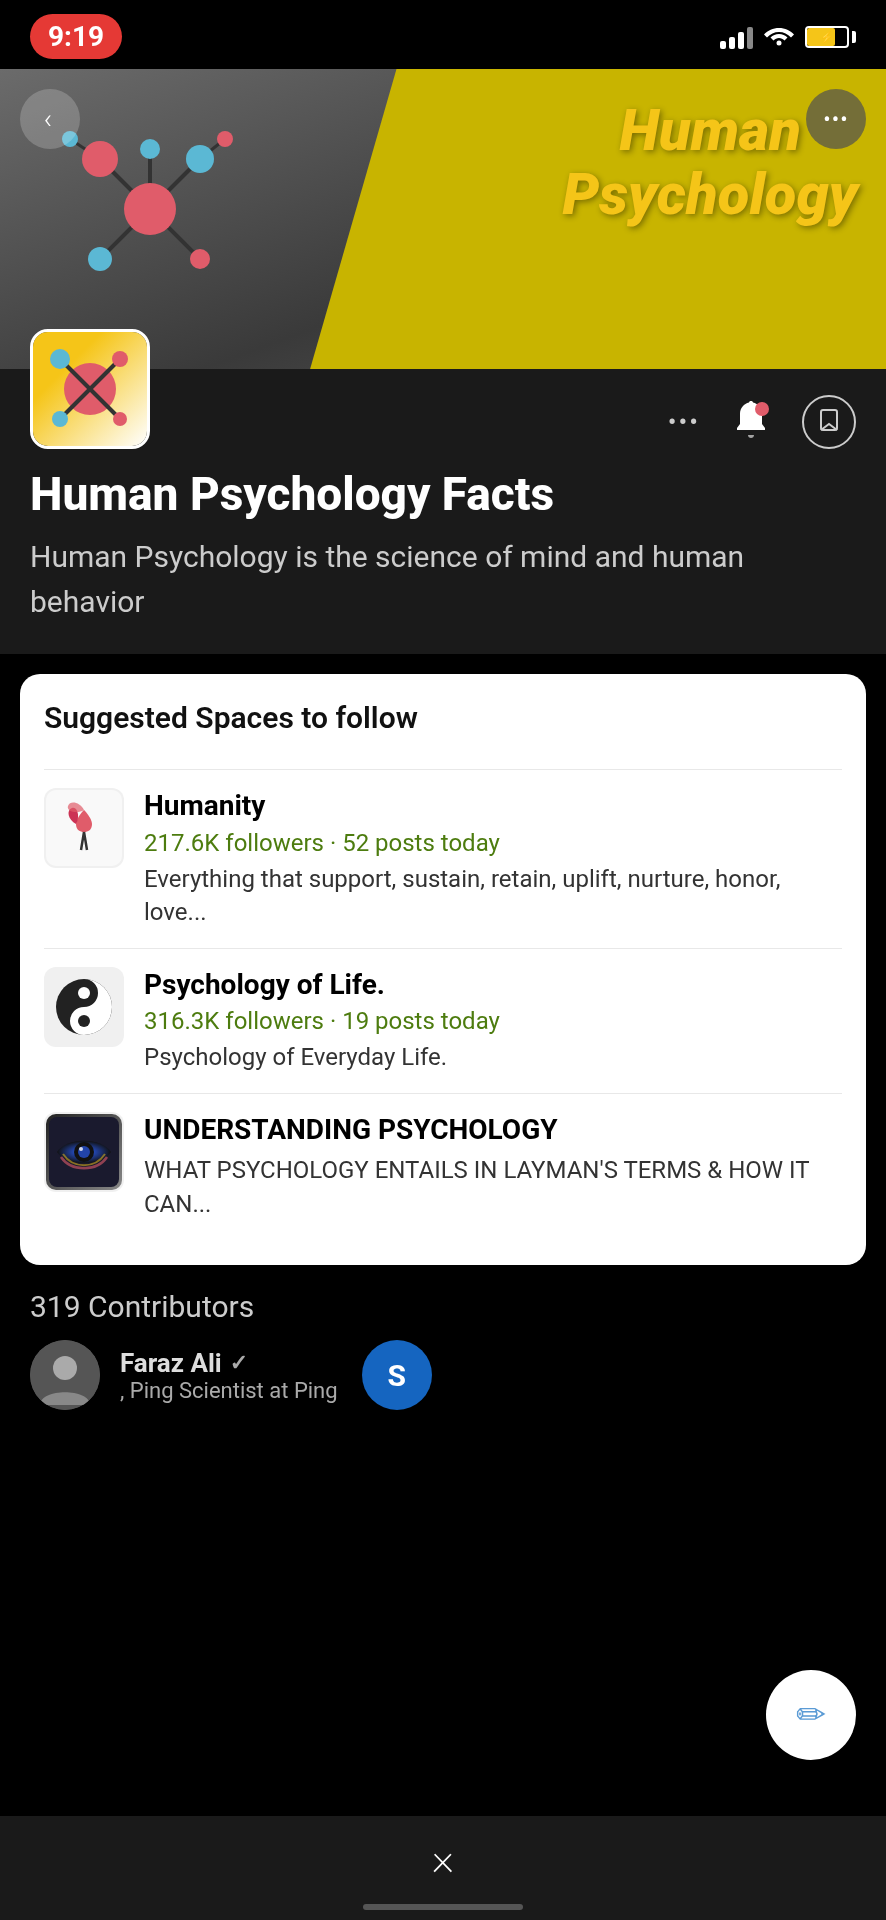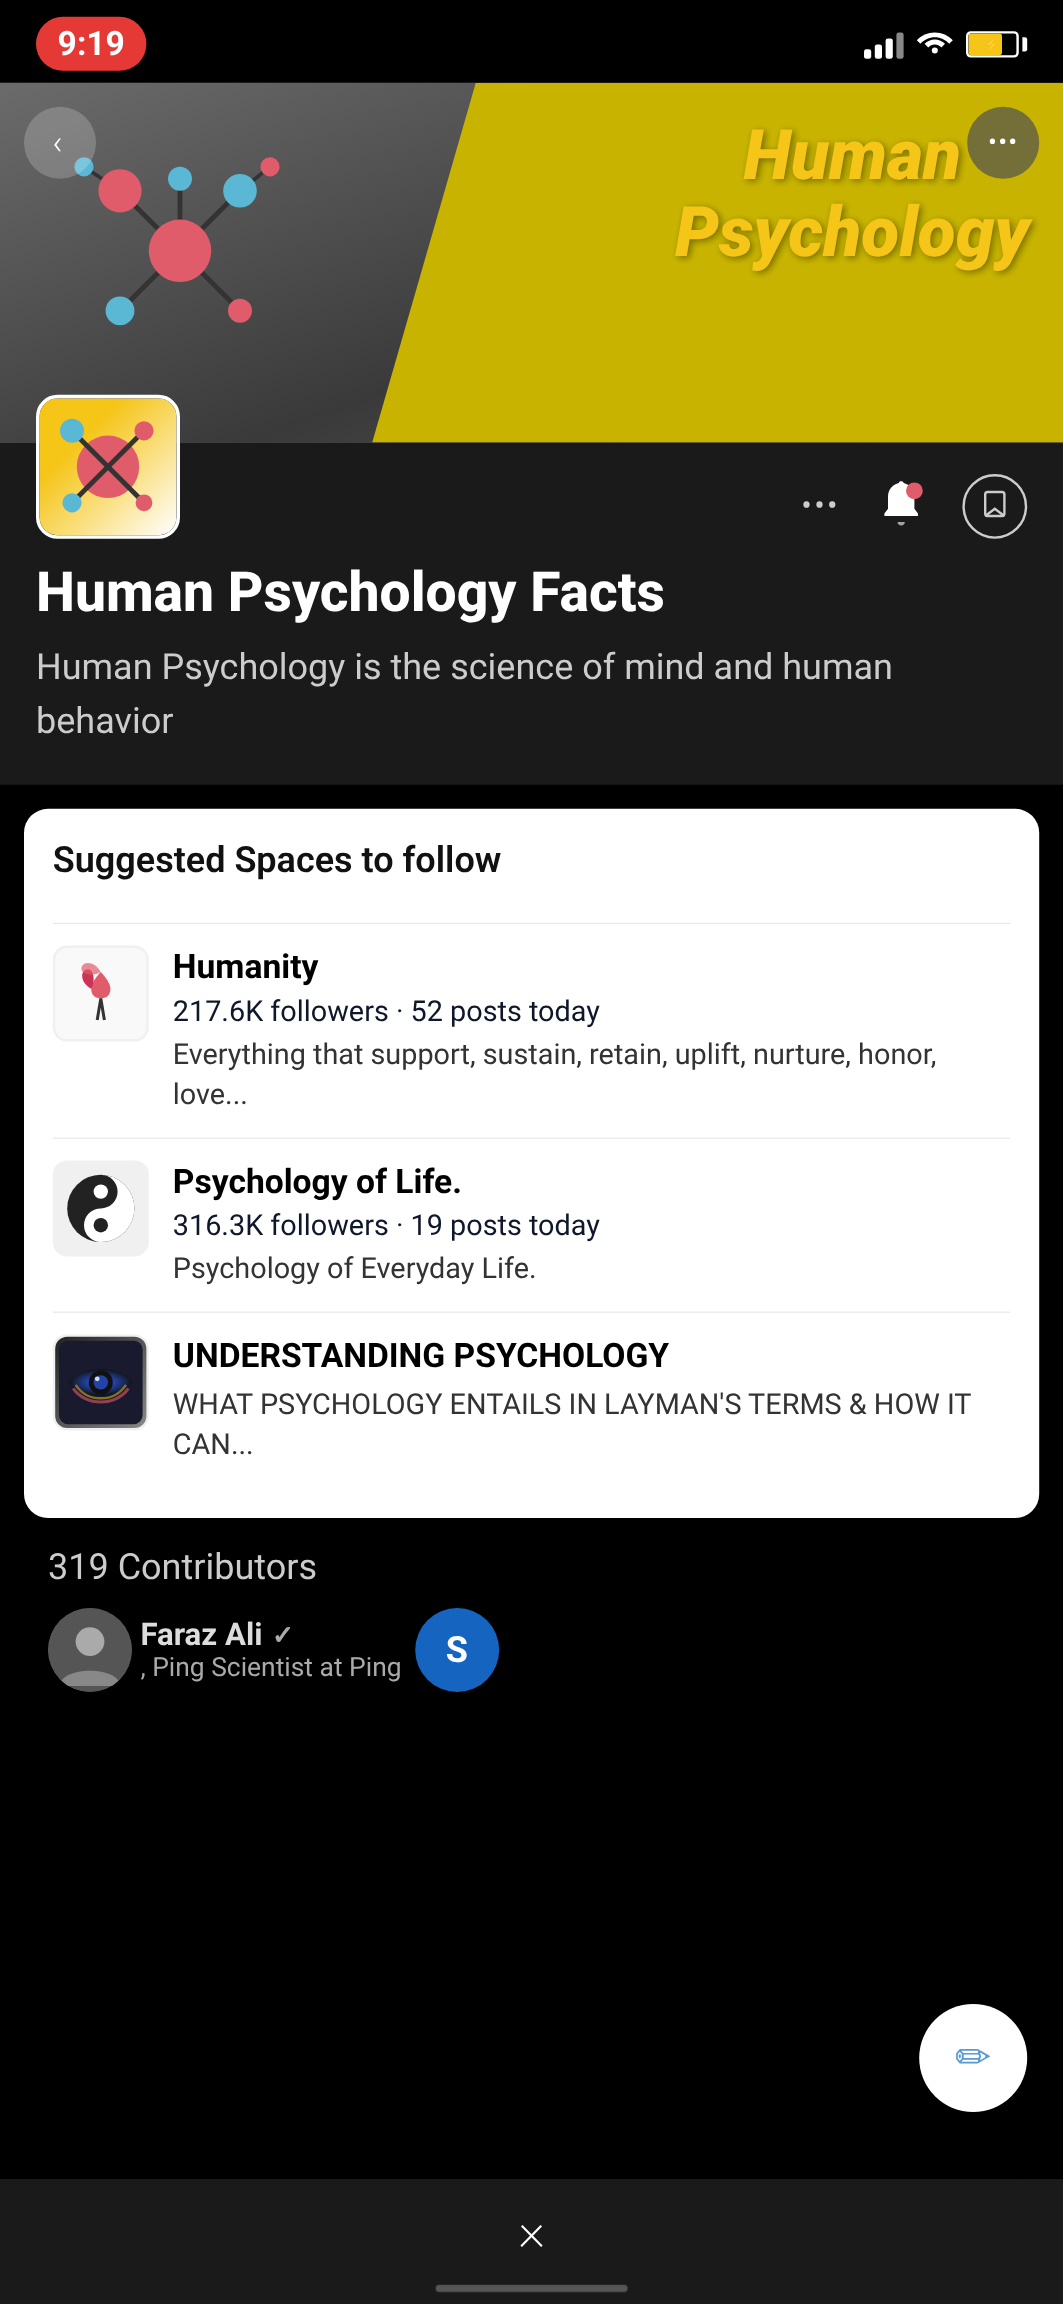--- a/index.html
+++ b/index.html
@@ -283,21 +283,21 @@
 
     .space-name {
       font-size: 28px;
       font-weight: 700;
       color: #000000;
       line-height: 1.3;
     }
 
     .space-meta {
       font-size: 24px;
-      color: #0f172a;
+      color: #4d7c0f;
       margin-top: 4px;
     }
 
     .space-desc {
       font-size: 24px;
       color: #333;
       margin-top: 6px;
       line-height: 1.4;
     }
 
@@ -307,33 +307,33 @@
       justify-content: center;
       gap: 8px;
       padding: 18px 0 4px;
       color: #555;
       font-size: 28px;
       cursor: pointer;
     }
 
     
     .contributors-section {
-      padding: 24px 40px 16px;
+      padding: 24px 30px 16px;
     }
 
     .contributors-title {
       color: #ccc;
       font-size: 30px;
       font-weight: 400;
     }
 
     .contributor-row {
       display: flex;
       align-items: center;
-      gap: 7px;
+      gap: 20px;
       margin-top: 16px;
     }
 
     .contributor-avatar {
       width: 70px;
       height: 70px;
       border-radius: 50%;
       background: #555;
       overflow: hidden;
       flex-shrink: 0;

